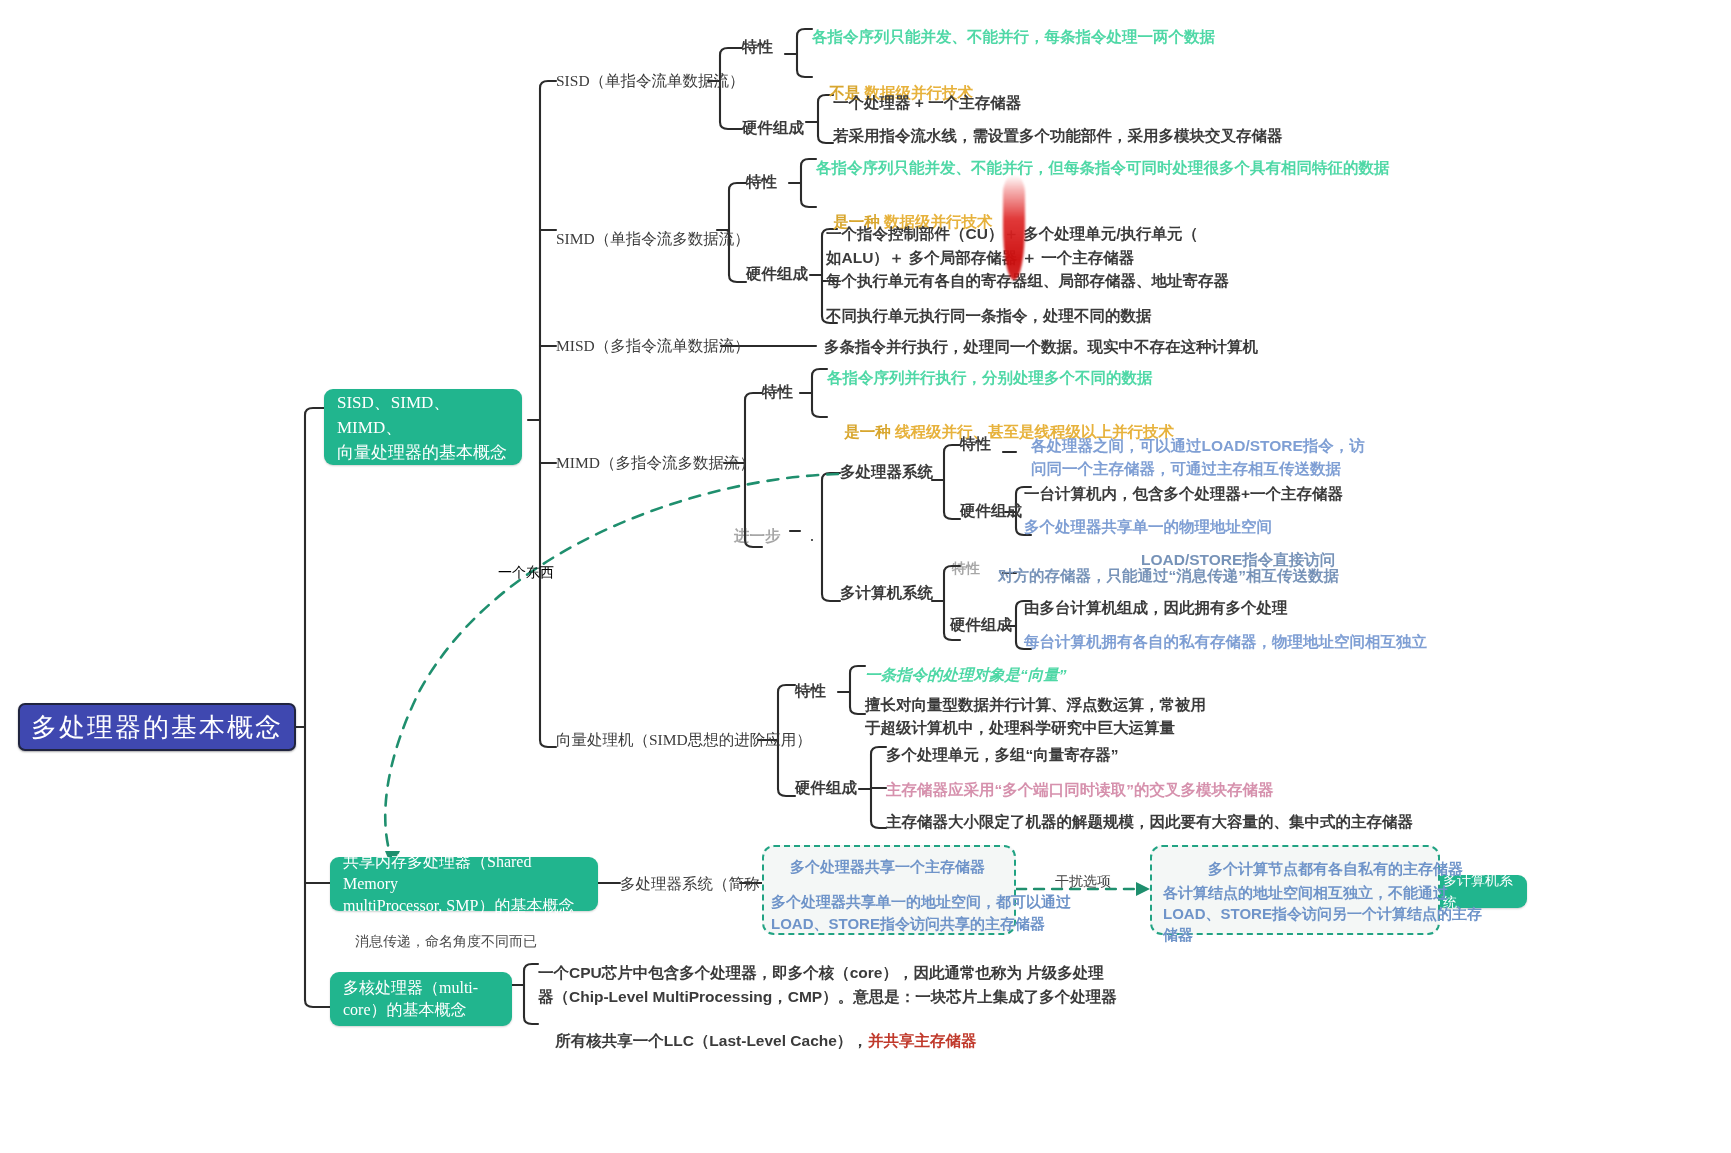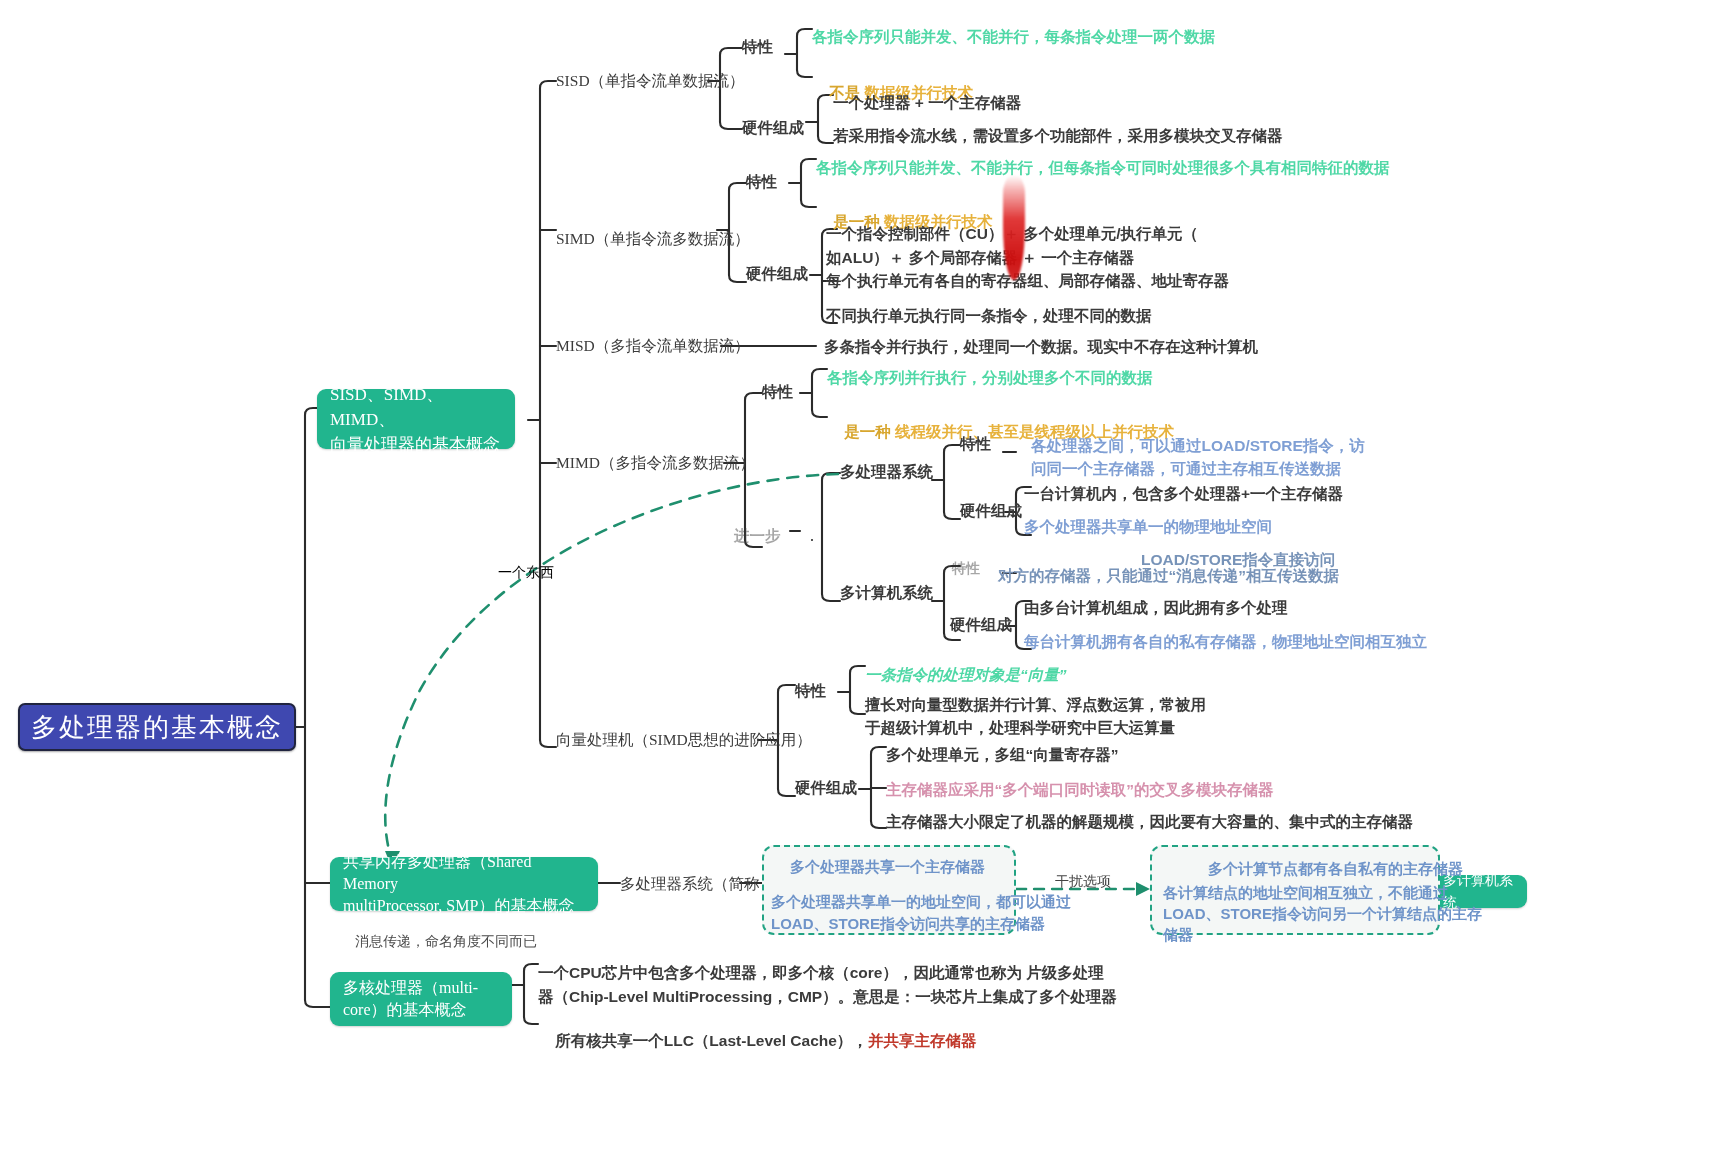--- a/index.html
+++ b/index.html
@@ -237,21 +237,21 @@
       <path d="M775 865 L786 865"></path>
       <path d="M775 912 L786 912"></path>
       <path d="M1424 868 L1424 912"></path>
       <path d="M1424 868 L1414 868"></path>
       <path d="M1424 912 L1414 912"></path>
     </g>
   </svg>
 
   <div class="node root-node" style="left:18px;top:703px;width:278px;height:48px;">多处理器的基本概念</div>
 
-  <div class="node topic-node" style="left:317px;top:389px;width:198px;height:60px;white-space:pre-line;">SISD、SIMD、MIMD、
+  <div class="node topic-node" style="left:324px;top:389px;width:198px;height:76px;white-space:pre-line;">SISD、SIMD、MIMD、
 向量处理器的基本概念</div>
 
   <div class="node topic-node small" style="left:330px;top:972px;width:182px;height:54px;white-space:pre-line;">多核处理器（multi-
 core）的基本概念</div>
 
   <div class="node topic-node small" style="left:330px;top:857px;width:268px;height:54px;white-space:pre-line;">共享内存多处理器（Shared Memory
 multiProcessor, SMP）的基本概念</div>
 
   <div class="node topic-node small" style="left:1435px;top:875px;width:92px;height:33px;justify-content:center;padding:4px 8px;font-size:14px;">多计算机系统</div>
 

